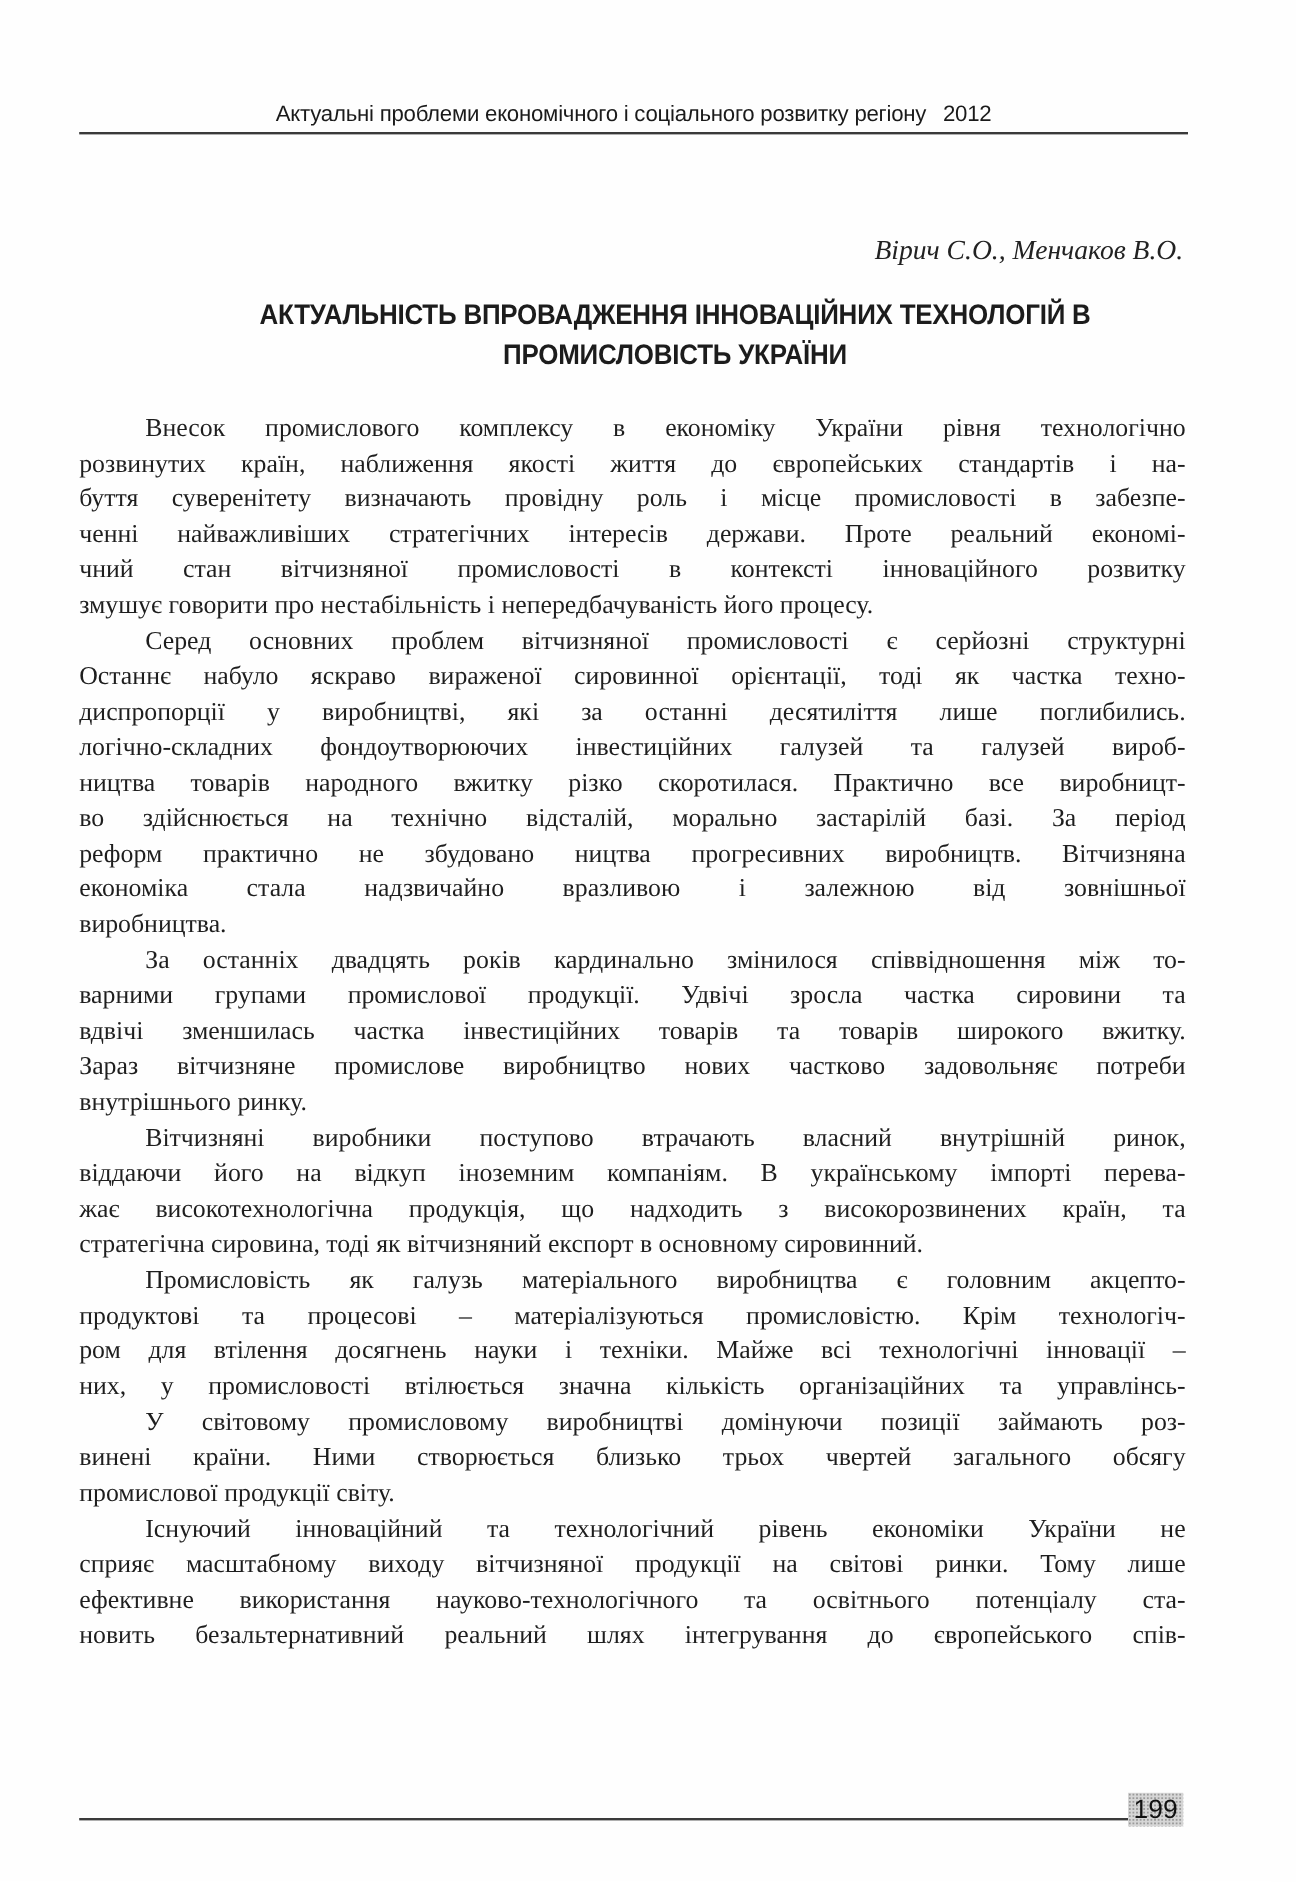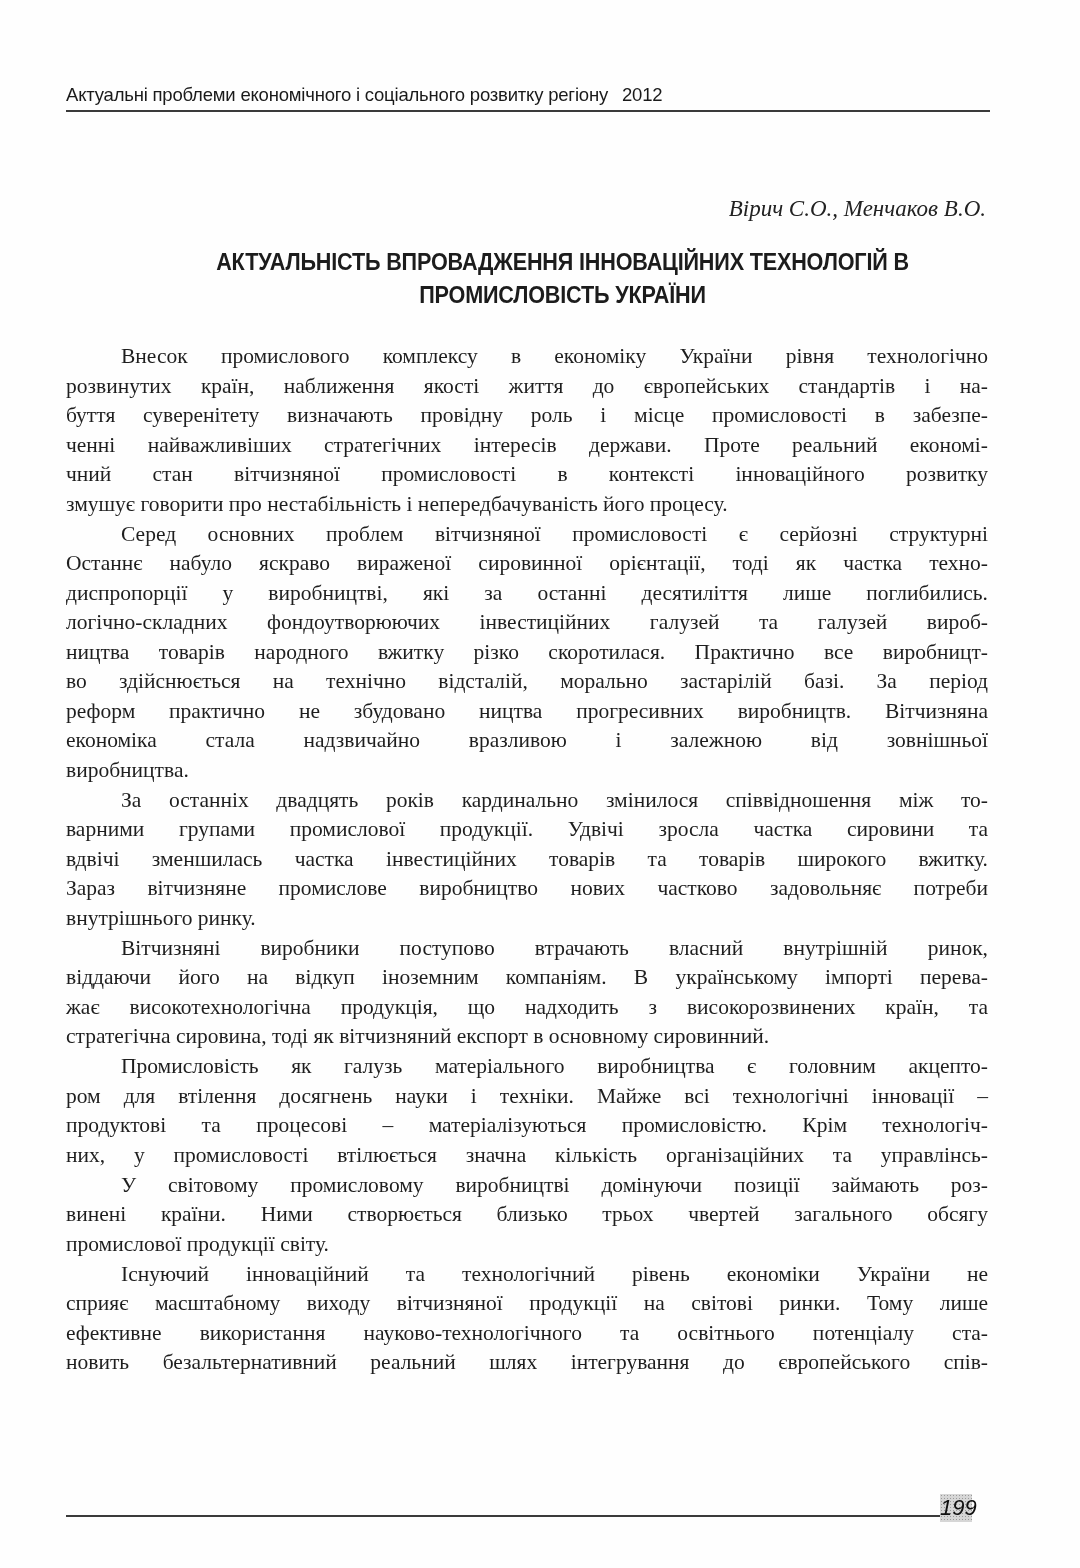--- a/index.html
+++ b/index.html
@@ -1,20 +1,20 @@
 <!DOCTYPE html>
 <html><head>
   <meta charset="utf-8">
   <style>
     html, body { margin: 0; padding: 0; background: #ffffff; }
     body { width: 1080px; height: 1568px; position: relative; overflow: hidden; }
     .page { position: absolute; left: 0; top: 0; width: 1080px; height: 1568px; background: #fefefe; }
     .running-header {
       position: absolute; left: 66px; top: 84px; width: 924px;
-      text-align: left;
+      text-align: center;
       font-family: "Liberation Sans", sans-serif; font-size: 18.5px; color: #1a1a1a;
       letter-spacing: -0.2px;
     }
     .running-header .year { margin-left: 14px; }
     .header-rule { position: absolute; left: 66px; top: 110px; width: 924px; height: 2px; background: #3a3a3a; }
     .authors {
       position: absolute; right: 94px; top: 196px;
       font-family: "Liberation Serif", serif; font-style: italic; font-size: 23px; color: #222;
     }
     .title {
@@ -27,23 +27,23 @@
       position: absolute; left: 66px; top: 342px; width: 922px;
       font-family: "Liberation Serif", serif; font-size: 21.5px; color: #1e1e1e;
       line-height: 29.5px;
     }
     .para { margin: 0 0 0.5px 0; }
     .line { display: block; white-space: nowrap; text-align: justify; text-align-last: justify; }
     .line.last { text-align-last: left; }
     .line.indent { padding-left: 55px; }
     .footer-rule { position: absolute; left: 66px; top: 1515px; width: 874px; height: 2px; background: #3a3a3a; }
     .page-number {
-      position: absolute; left: 940px; top: 1494px; width: 32px; height: 28px;
+      position: absolute; left: 940px; top: 1494px; width: 46px; height: 28px;
       background: #d6d6d6; background-image: radial-gradient(#9a9a9a 0.6px, transparent 0.7px); background-size: 3px 3px;
-      font-family: "Liberation Sans", sans-serif; font-size: 22px; color: #111; text-align: center; line-height: 28px; font-style: italic;
+      font-family: "Liberation Sans", sans-serif; font-size: 22px; color: #111; text-align: center; line-height: 28px;
     }
   </style>
 </head>
 <body>
 
 <div class="page">
 
   <div class="running-header">
     <span>Актуальні проблеми економічного і соціального розвитку регіону</span><span class="year">2012</span>
   </div>
@@ -89,22 +89,22 @@
 
     <div class="para">
       <span class="line indent">Вітчизняні виробники поступово втрачають власний внутрішній ринок,</span>
       <span class="line">віддаючи його на відкуп іноземним компаніям. В українському імпорті перева-</span>
       <span class="line">жає високотехнологічна продукція, що надходить з високорозвинених країн, та</span>
       <span class="line last">стратегічна сировина, тоді як вітчизняний експорт в основному сировинний.</span>
     </div>
 
     <div class="para">
       <span class="line indent">Промисловість як галузь матеріального виробництва є головним акцепто-</span>
+      <span class="line">продуктові та процесові – матеріалізуються промисловістю. Крім технологіч-</span>
       <span class="line">ром для втілення досягнень науки і техніки. Майже всі технологічні інновації –</span>
-      <span class="line">продуктові та процесові – матеріалізуються промисловістю. Крім технологіч-</span>
       <span class="line">них, у промисловості втілюється значна кількість організаційних та управлінсь-</span>
     </div>
 
     <div class="para">
       <span class="line indent">У світовому промисловому виробництві домінуючи позиції займають роз-</span>
       <span class="line">винені країни. Ними створюється близько трьох чвертей загального обсягу</span>
       <span class="line last">промислової продукції світу.</span>
     </div>
 
     <div class="para">

